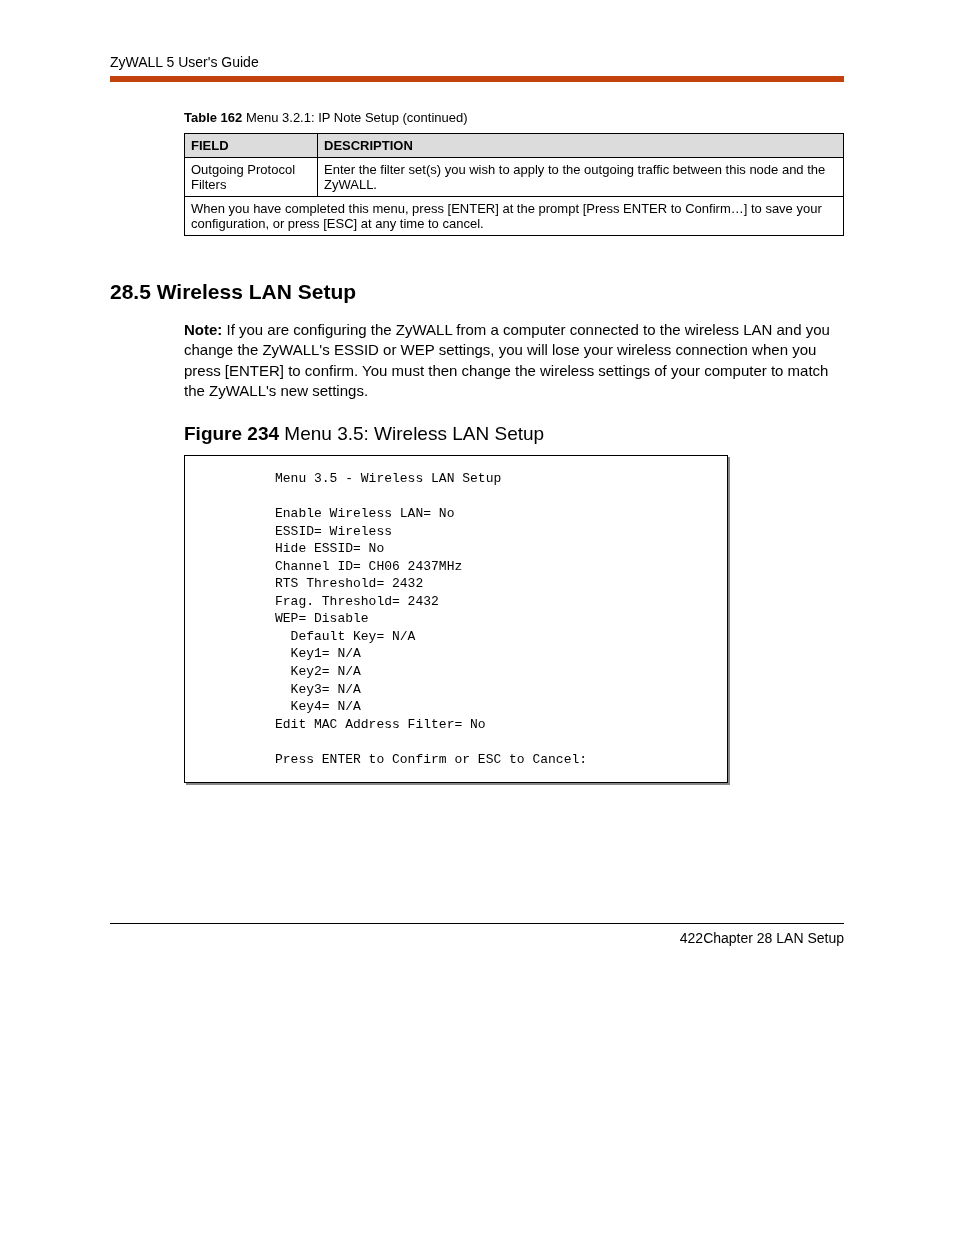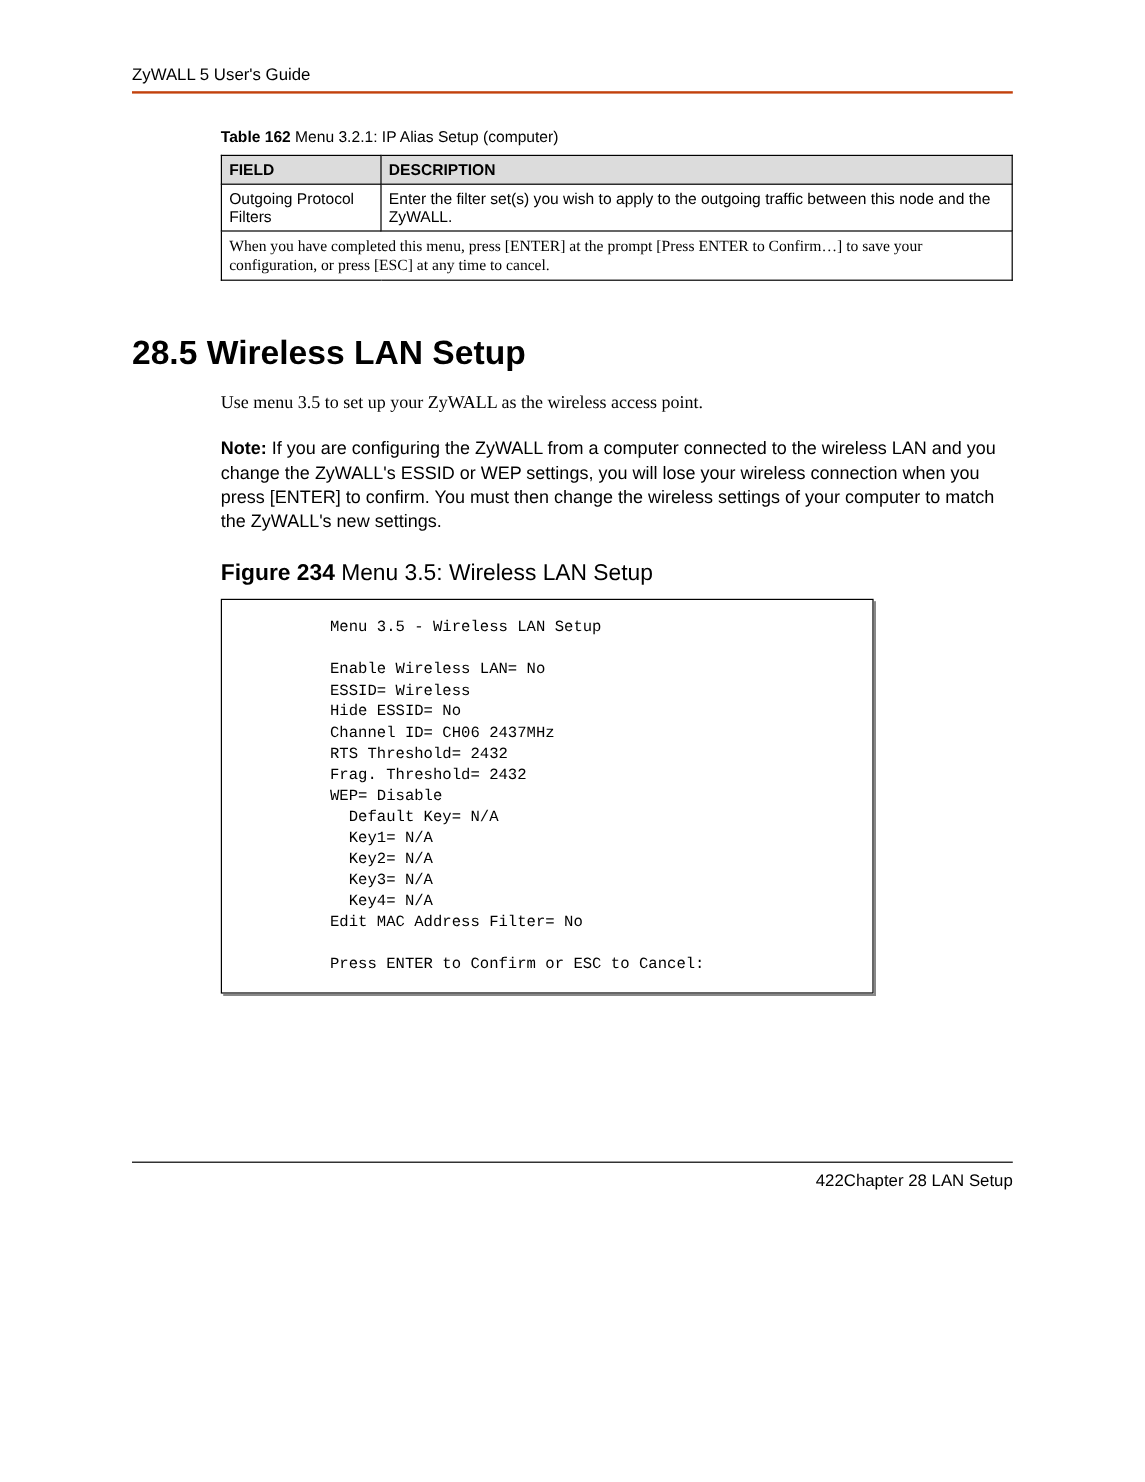--- a/index.html
+++ b/index.html
@@ -6,21 +6,21 @@
     font-family: "Times New Roman", Times, serif;
     font-size: 15px;
     color: #000;
     background: #fff;
     margin: 0;
     padding: 54px 110px 40px 110px;
     width: 954px;
     box-sizing: border-box;
   }
   .header-line {
-    border-bottom: 2px solid #c2410c;
+    border-bottom: 6px solid #c2410c;
     padding-bottom: 6px;
     margin-bottom: 28px;
     font-family: Arial, Helvetica, sans-serif;
     font-size: 14px;
   }
   .content-indent {
     margin-left: 74px;
   }
   .table-caption {
     font-family: Arial, Helvetica, sans-serif;
@@ -39,25 +39,25 @@
     padding: 4px 6px;
     text-align: left;
     vertical-align: top;
     margin-top: 16px;
   }
   table.data th {
     background: #dcdcdc;
     font-weight: bold;
   }
   table.data .fullrow {
-    font-family: Liberation Serif, serif;
+    font-family: Liberation Sans, sans-serif;
   }
   h2.section {
     font-family: Arial, Helvetica, sans-serif;
-    font-size: 28px;
+    font-size: 21px;
     font-weight: bold;
     margin: 44px 0 16px 0;
   }
   p.body {
     margin: 0 0 18px 0;
     line-height: 1.35;
   }
   .note {
     font-family: Arial, Helvetica, sans-serif;
     font-size: 15px;
@@ -100,21 +100,21 @@
   .from-main b { font-weight: bold; }
 </style>
 </head>
 <body>
 
 <div class="header-line">ZyWALL 5 User's Guide</div>
 
 <div class="content-indent">
 
   <div class="table-caption">
-    <span class="bold">Table 162</span><span>   Menu 3.2.1: IP Alias Setup (computer)</span>
+    <span class="bold">Table 162</span><span>   Menu 3.2.1: IP Note Setup (continued)</span>
   </div>
 
   <table class="data">
     <thead>
       <tr>
         <th style="width:120px">FIELD</th>
         <th>DESCRIPTION</th>
       </tr>
     </thead>
     <tbody>
@@ -127,21 +127,20 @@
       </tr>
     </tbody>
   </table>
 
 </div>
 
 <h2 class="section">28.5  Wireless LAN Setup</h2>
 
 <div class="content-indent">
 
-  <p class="body">Use menu 3.5 to set up your ZyWALL as the wireless access point.</p>
 
   <div class="note">
     <span class="label">Note: </span><span class="note-first">If you are configuring the ZyWALL from a computer connected to the wireless LAN and you change the ZyWALL's ESSID or WEP settings, you will lose your wireless connection when you press [ENTER] to confirm. You must then change the wireless settings of your computer to match the ZyWALL's new settings.</span>
   </div>
 
 
   <div class="figure-caption">
     <span class="bold">Figure 234</span><span>   Menu 3.5: Wireless LAN Setup</span>
   </div>
 

